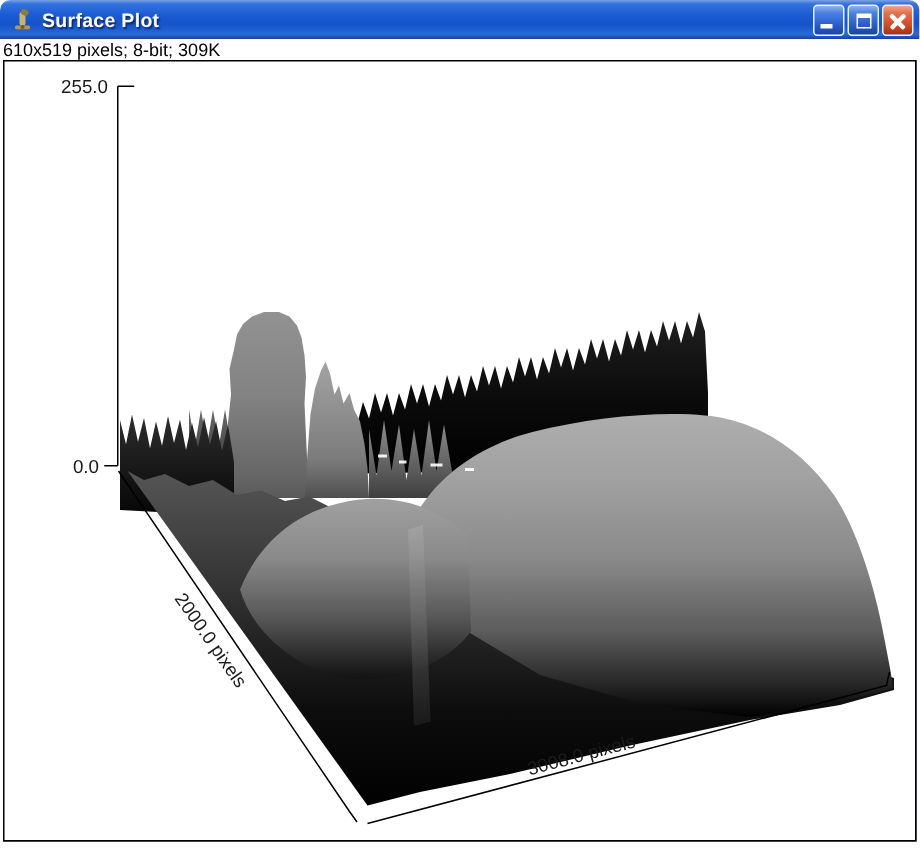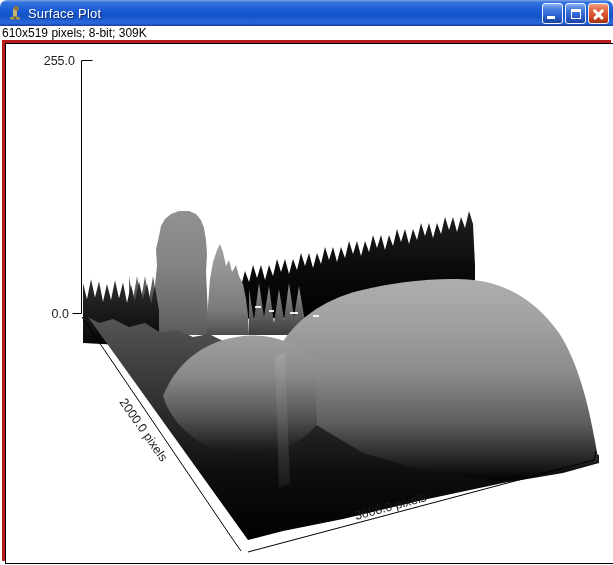--- a/index.html
+++ b/index.html
@@ -10,21 +10,21 @@
 
   
   .titlebar {
     position:absolute; left:0; top:0; width:613px; height:26px;
     border-radius:7px 7px 0 0;
     background:linear-gradient(180deg,#7ba2e4 0%,#3272dd 10%,#1b5cd5 38%,#1453c8 62%,#2a69dc 88%,#16419f 100%);
     display:flex; align-items:center;
   }
   .titlebar .win-icon { width:16px; height:16px; margin:0 5px 0 7px; flex:0 0 auto; }
   .titlebar .title-text {
-    color:#fff; font-weight:normal; font-size:13px;
+    color:#fff; font-weight:bold; font-size:13px;
     text-shadow:1px 1px 1px rgba(0,0,30,.55); letter-spacing:.2px;
   }
   .win-buttons { position:absolute; right:4px; top:3px; display:flex; gap:2px; }
   .win-btn {
     width:21px; height:21px; border-radius:3px; border:1px solid #eef4ff;
     position:relative; padding:0; cursor:default;
   }
   .win-btn.blue { background:linear-gradient(180deg,#8fb3ef 0%,#4a7fe3 25%,#2a5ed0 65%,#1c449f 100%); }
   .win-btn.red  { background:linear-gradient(180deg,#f2a48a 0%,#e4704b 25%,#d54c26 65%,#a33310 100%); }
   .glyph-min { position:absolute; left:4px; bottom:4px; width:8px; height:3px; background:#fff; }
@@ -36,21 +36,21 @@
   
   .statusbar {
     position:absolute; left:0; top:26px; width:522px; height:14px;
     background:#fff; font-size:12px; color:#000; line-height:14px; padding-left:2px;
     white-space:nowrap;
   }
 
   
   .canvas {
     position:absolute; left:2px; top:40px; width:609px; height:521px;
-    border:4px solid #b91c1c; background:#8b5cf6;
+    border:1px solid #b91c1c; background:#8b5cf6;
   }
   .canvas svg { position:absolute; left:-3px; top:-41px; }
 </style>
 </head>
 <body>
 
 <div class="window">
 
   <div class="titlebar">
     <svg class="win-icon" viewBox="0 0 16 16">

